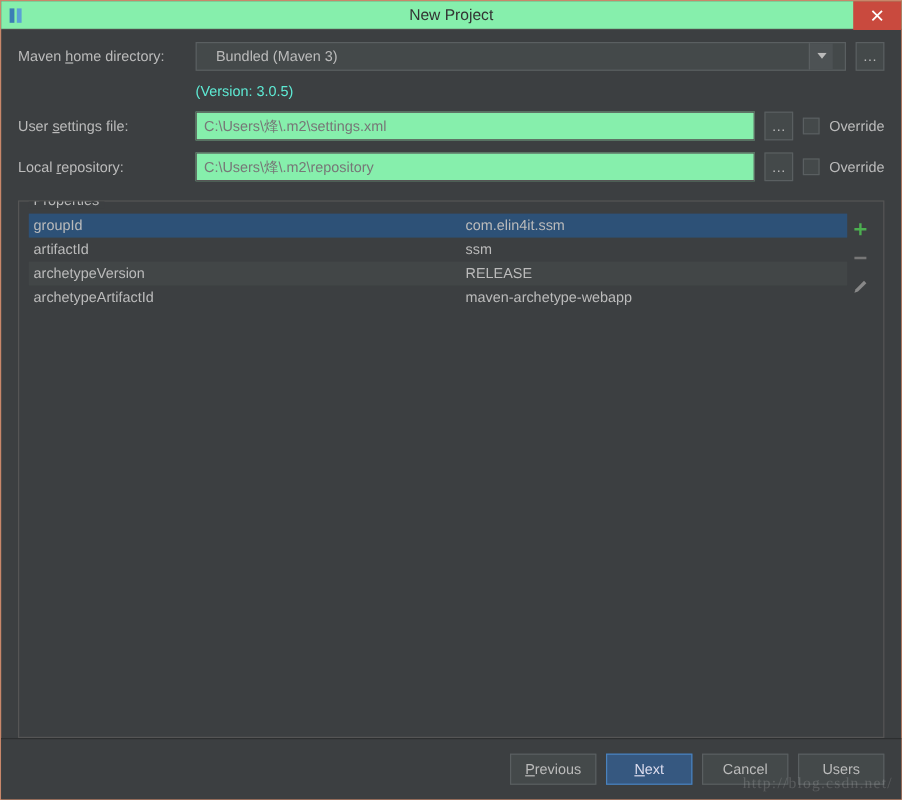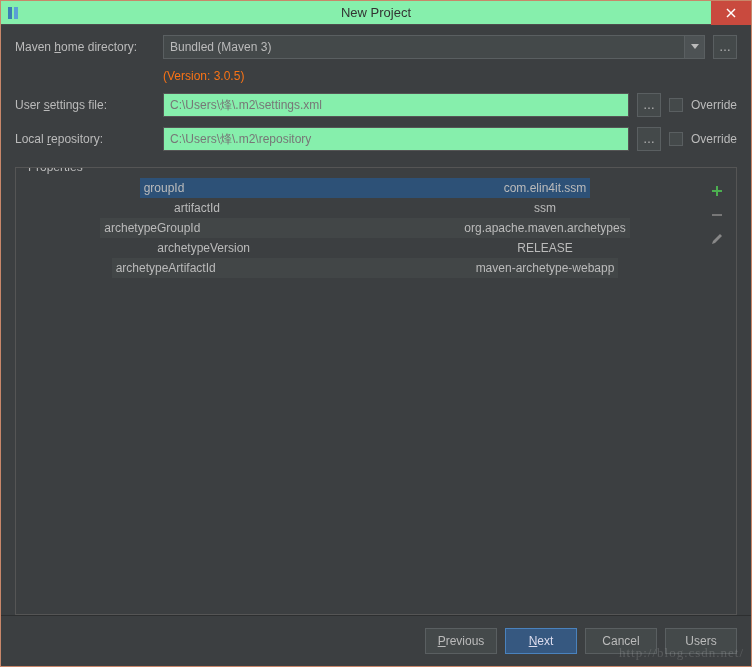--- a/index.html
+++ b/index.html
@@ -86,21 +86,21 @@
       color: #777;
       border: 1px solid #555;
     }
     .dropdown {
       flex: 1;
       display: flex;
       background: #44494a;
       border: 1px solid #5a5f61;
       height: 24px;
       align-items: center;
-      padding: 0 6px;
+      padding: 0 16px;
     }
     .dropdown-text { flex: 1; color: #bbbbbb; }
     .dropdown-arrow {
       width: 20px;
       height: 22px;
       background: #4d5254;
       border-left: 1px solid #5a5f61;
       display: flex;
       align-items: center;
       justify-content: center;
@@ -112,21 +112,21 @@
       background: #44494a;
       border: 1px solid #5a5f61;
       display: flex;
       align-items: center;
       justify-content: center;
       color: #bbbbbb;
       cursor: pointer;
     }
     .version-row {
       margin-left: 148px;
-      color: #f97316;
+      color: #5eead4;
       margin-bottom: 10px;
       font-size: 12px;
     }
     .checkbox {
       width: 14px;
       height: 14px;
       background: #44494a;
       border: 1px solid #5a5f61;
       flex-shrink: 0;
     }
@@ -148,21 +148,20 @@
       top: -8px;
       left: 8px;
       background: #3c3f41;
       padding: 0 4px;
       color: #bbbbbb;
     }
     .prop-table {
       flex: 1;
       display: flex;
       flex-direction: column;
-      align-items: center;
     }
     .prop-row {
       display: flex;
       height: 20px;
       align-items: center;
       padding: 0 4px;
     }
     .prop-row.selected {
       background: #0d293e;
       background: #4b6eaf33;
@@ -279,24 +278,20 @@
     <div class="properties-group">
       <div class="properties-legend">Properties</div>
       <div class="prop-table" id="prop-table">
           <div class="prop-row selected">
             <div class="prop-key">groupId</div>
             <div class="prop-val">com.elin4it.ssm</div>
           </div>
           <div class="prop-row">
             <div class="prop-key">artifactId</div>
             <div class="prop-val">ssm</div>
-          </div>
-          <div class="prop-row">
-            <div class="prop-key">archetypeGroupId</div>
-            <div class="prop-val">org.apache.maven.archetypes</div>
           </div>
           <div class="prop-row">
             <div class="prop-key">archetypeVersion</div>
             <div class="prop-val">RELEASE</div>
           </div>
           <div class="prop-row">
             <div class="prop-key">archetypeArtifactId</div>
             <div class="prop-val">maven-archetype-webapp</div>
           </div>
         </div>

